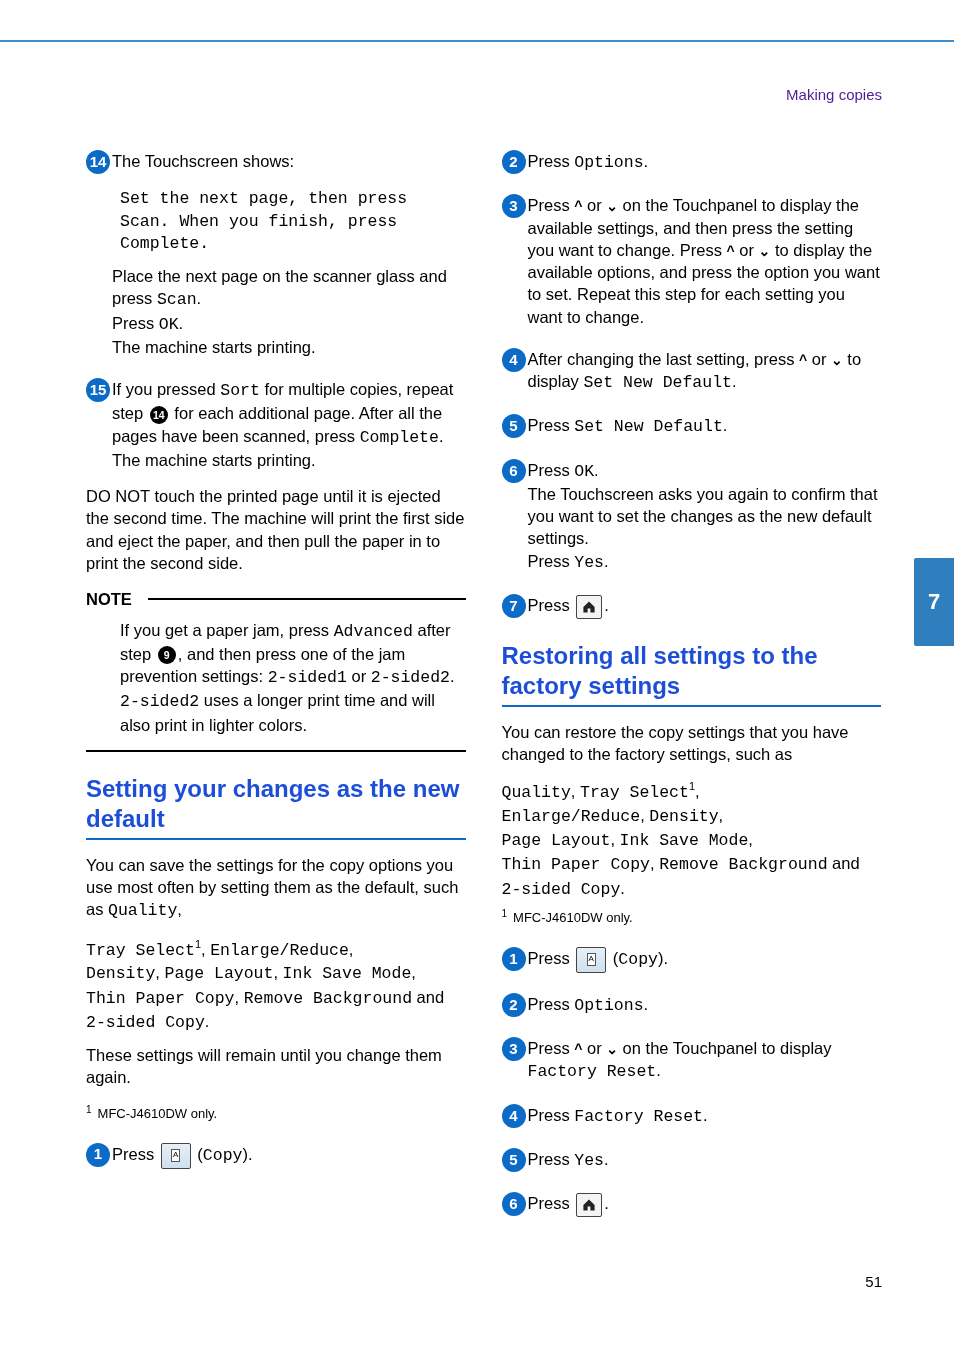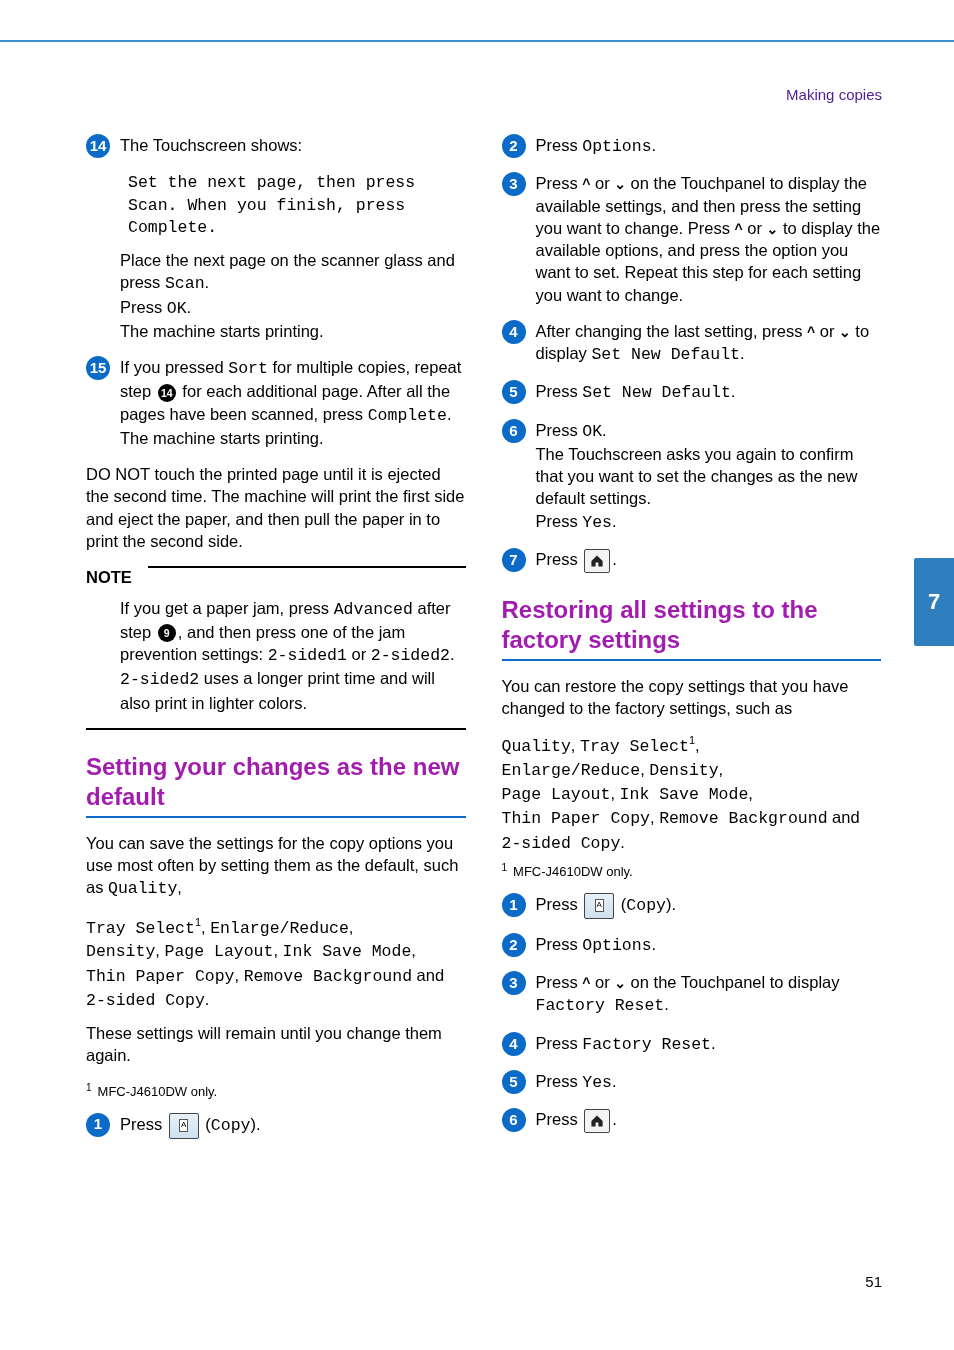--- a/index.html
+++ b/index.html
@@ -10,37 +10,37 @@
     background: #fff;
     position: relative;
     color: #000;
     font-size: 16.5px;
     line-height: 1.35;
   }
   .hairline { position: absolute; top: 40px; left: 0; right: 0; height: 2px; background: #3b90d4; }
   .breadcrumb { position: absolute; top: 85px; right: 72px; font-family: Arial; font-size: 15px; color: #4c1d95; }
   .content { position: absolute; top: 130px; left: 86px; width: 795px; display: flex; gap: 36px; }
   .col { width: 380px; }
-  .step { display: flex; gap: 10px; margin: 4px 0 14px 0; }
+  .step { display: flex; gap: 2px; margin: 20px 0 14px 0; }
   .num-badge {
     flex: 0 0 24px; width: 24px; height: 24px; border-radius: 50%;
     background: #0b6bc6; color: #fff; font-weight: bold;
     display: flex; align-items: center; justify-content: center;
     font-size: 15px; font-family: Arial;
   }
   .step-body { flex: 1; }
   .mono { font-family: Liberation Mono, monospace; font-size: 16.5px; }
   .indent-block { margin-left: 8px; margin-top: 16px; margin-bottom: 10px; }
   .para { margin: 10px 0 14px 0; }
-  .note-hd { font-weight: bold; display: flex; align-items: flex-start; gap: 16px; margin-top: 10px; }
+  .note-hd { font-weight: bold; display: flex; align-items: center; gap: 16px; margin-top: 10px; }
   .note-hd .rule { flex: 1; height: 2px; background: #000; }
   .note-body { margin: 8px 0 0 34px; }
   .bottom-rule { height: 2px; background: #000; margin: 14px 0 18px 0; }
   .h2 {
-    color: #a21caf; font-size: 24px; font-weight: bold;
+    color: #1d4ed8; font-size: 24px; font-weight: bold;
     border-bottom: 2px solid #0b6bc6; padding-bottom: 4px;
     margin-top: 22px; margin-bottom: 14px; line-height: 1.25;
   }
   .fn { font-size: 13px; margin: 6px 0 12px 0; }
   .fn sup { font-size: 10px; margin-right: 6px; }
   .copy-icon {
     display: inline-flex; width: 30px; height: 26px; border: 1px solid #444;
     background: linear-gradient(#e6f0f8,#cfe0ee); vertical-align: middle;
     align-items: center; justify-content: center; border-radius: 2px; margin: 0 2px;
   }

